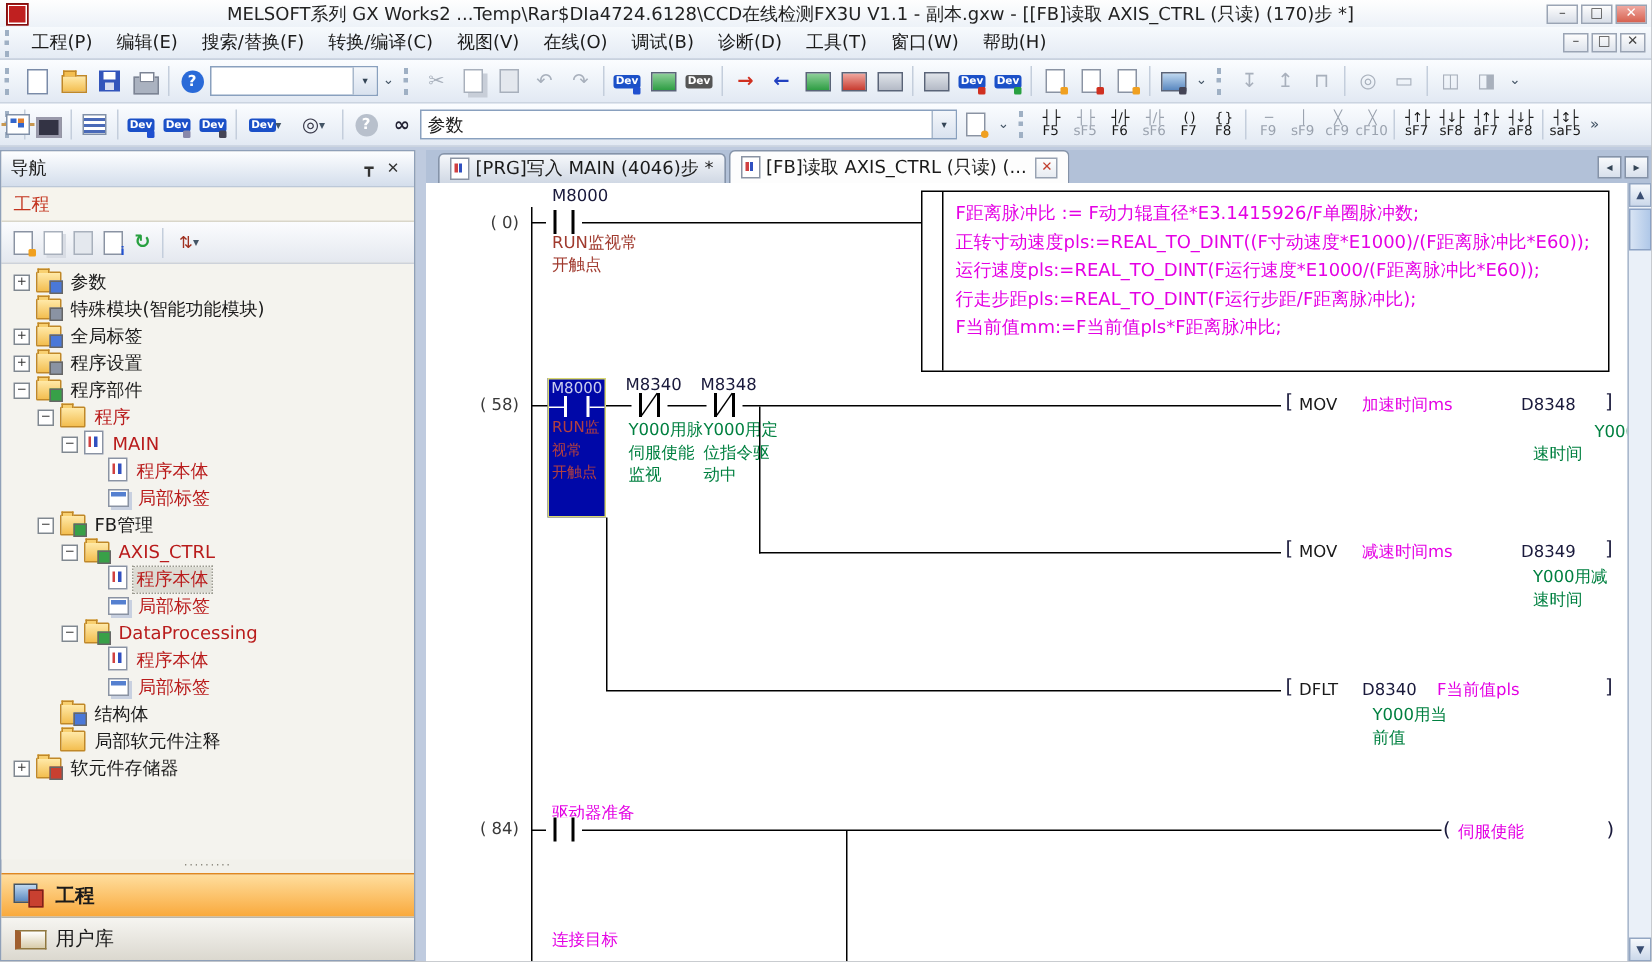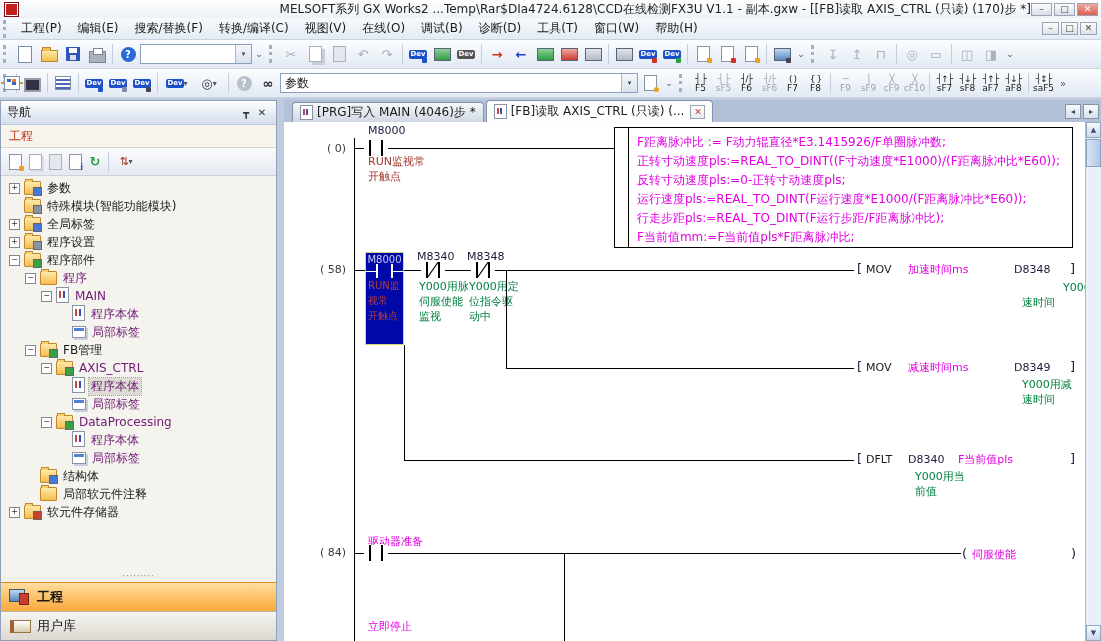--- a/index.html
+++ b/index.html
@@ -2,21 +2,21 @@
 <html><head>
 <meta charset="utf-8">
 <style>
   html,body{margin:0;padding:0}
   body{font-family:"DejaVu Sans",sans-serif;background:#888}
   #app{position:relative;width:1101px;height:641px;background:#BFCBDF;overflow:hidden;font-size:12px;color:#1a1a1a}
 
   
   .titlebar{position:absolute;left:0;top:0;width:1101px;height:18px;background:linear-gradient(#FEFEFE,#EDF2F8);border-bottom:1px solid #CBD3DF;display:flex;align-items:center}
   .appicon{width:13px;height:13px;margin:0 4px;background:#C02020;border:1px solid #801010;box-shadow:inset 0 0 0 1px #fff;flex:none}
-  .apptitle{flex:1;text-align:right;font-size:12px;white-space:nowrap;overflow:hidden;color:#222}
+  .apptitle{flex:1;text-align:center;font-size:12px;white-space:nowrap;overflow:hidden;color:#222}
   .winbtns{display:flex;gap:2px;margin-right:3px}
   .wb{width:21px;height:13px;border:1px solid #9AA4B4;background:linear-gradient(#FDFDFD,#D8DEE8);font-size:9px;line-height:11px;text-align:center;color:#444;box-sizing:border-box}
   .wb.close{background:linear-gradient(#F0A8A0,#D6604E);color:#fff}
 
   
   .menubar{position:absolute;left:0;top:18px;width:1101px;height:22px;background:linear-gradient(#F7FAFD,#E4EBF4);border-bottom:1px solid #C9D2DE;display:flex;align-items:center;box-sizing:border-box}
   .menu-item{padding:3px 8px;white-space:nowrap}
   .mdi-btns{margin-left:auto;display:flex;gap:2px;margin-right:4px}
   .mb{width:17px;height:13px;border:1px solid #9AA4B4;background:linear-gradient(#FDFDFD,#DDE3EC);font-size:9px;line-height:11px;text-align:center;color:#444;box-sizing:border-box}
 
@@ -62,21 +62,21 @@
   .nav{position:absolute;left:0;top:100px;width:277px;height:541px;background:#F2F1EB;border:1px solid #8FA0B8;box-sizing:border-box;display:flex;flex-direction:column}
   .nav-title{height:23px;background:linear-gradient(#FDFEFF,#D4DEEC);display:flex;align-items:center;padding:0 6px;border-bottom:1px solid #BCC8D8;flex:none}
   .nav-title .t{flex:1;font-size:12px}
   .ntb{width:16px;height:15px;text-align:center;font-size:10px;line-height:15px;color:#333}
   .nav-sec{height:22px;background:#F6F4ED;color:#C3331E;display:flex;align-items:center;padding:0 8px;border-bottom:1px solid #D9D6C9;flex:none}
   .nav-tools{height:27px;background:linear-gradient(#FBFCFE,#E4E8EF);border-bottom:1px solid #CDD2DA;display:flex;align-items:center;padding-left:4px;flex:none}
   .nti{width:20px;height:20px;display:flex;align-items:center;justify-content:center;position:relative}
   .tree{flex:1;background:#F4F3EE;padding-top:3px;overflow:hidden}
   .trow{height:18px;display:flex;align-items:center;white-space:nowrap}
   .trow .lbl{padding:0 2px}
-  .trow.red .lbl{color:#701a75}
+  .trow.red .lbl{color:#b91c1c}
   .trow.sel .lbl{background:#DCDCD4;outline:1px dotted #9A9A90}
   .exp{width:9px;height:9px;border:1px solid #808890;background:#fff;font-size:8px;line-height:7px;text-align:center;margin-right:4px;color:#333;flex:none;box-sizing:content-box}
   .exp:empty{visibility:hidden}
   .ti{width:15px;height:12px;margin-right:4px;position:relative;flex:none}
   .ti.folder{background:linear-gradient(#FFE9A8,#F3BE50);border:1px solid #C08828;border-radius:1px}
   .ti.folder::before{content:"";position:absolute;top:-3px;left:0;width:6px;height:2px;background:#F8D070;border:1px solid #C08828;border-bottom:none}
   .ti .ov{position:absolute;right:-2px;bottom:-2px;width:7px;height:7px;border:1px solid #666}
   .ov.blue{background:#4A78D8}.ov.green{background:#38A048}.ov.gray{background:#8A93A3}.ov.red{background:#C84030}
   .ti.globe{width:13px;height:13px;border-radius:50%;background:radial-gradient(circle at 35% 35%,#7CC89A,#2E8B57);border:1px solid #1E6B40}
   .ti.doc{width:11px;height:14px;background:#fff;border:1px solid #8A93A3;margin-top:-2px}
@@ -609,21 +609,20 @@
         <i class="r"></i>
       </div>
     <div class="lt mar" style="left:84px;top:33px">RUN监视常</div>
     <div class="lt mar" style="left:84px;top:48px">开触点</div>
 
     <div class="stbox">
       <div class="inner"></div>
       <div class="sttext">
         <div>F距离脉冲比 := F动力辊直径*E3.1415926/F单圈脉冲数;</div>
         <div>正转寸动速度pls:=REAL_TO_DINT((F寸动速度*E1000)/(F距离脉冲比*E60));</div>
-        <div>反转寸动速度pls:=0-正转寸动速度pls;</div>
         <div>运行速度pls:=REAL_TO_DINT(F运行速度*E1000/(F距离脉冲比*E60));</div>
         <div>行走步距pls:=REAL_TO_DINT(F运行步距/F距离脉冲比);</div>
         <div>F当前值mm:=F当前值pls*F距离脉冲比;</div>
       </div>
     </div>
 
     <div class="lt stp" style="left:10px;top:141px">(  58)</div>
     <div class="hl" style="left:70px;top:148px;width:500px"></div>
 
     <div class="selcell">
@@ -690,21 +689,21 @@
     <div class="lt mag" style="left:84px;top:413px">驱动器准备</div>
     <div class="hl" style="left:70px;top:431px;width:608px"></div>
     <div class="contact" style="left:80px;top:423px">
         <i class="l"></i>
         <i class="r"></i>
       </div>
     <div class="coil" style="left:677px;top:424px">(</div>
     <div class="lt mag" style="left:688px;top:426px">伺服使能</div>
     <div class="coil" style="left:786px;top:424px">)</div>
     <div class="vl" style="left:280px;top:432px;height:87px"></div>
-    <div class="lt mag" style="left:84px;top:498px">立即停止</div>
+    <div class="lt mag" style="left:84px;top:498px">连接目标</div>
   </div>
 
   <div class="vscroll">
     <div class="sbtn" style="top:0">▲</div>
     <div class="sthumb"></div>
     <div class="sbtn" style="top:503px">▼</div>
   </div>
 
 </div>
 

